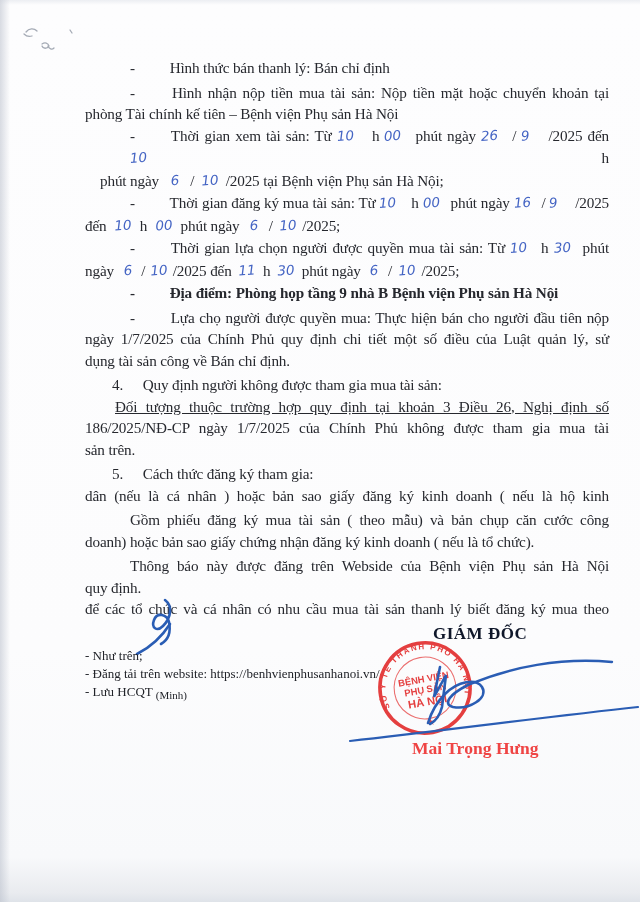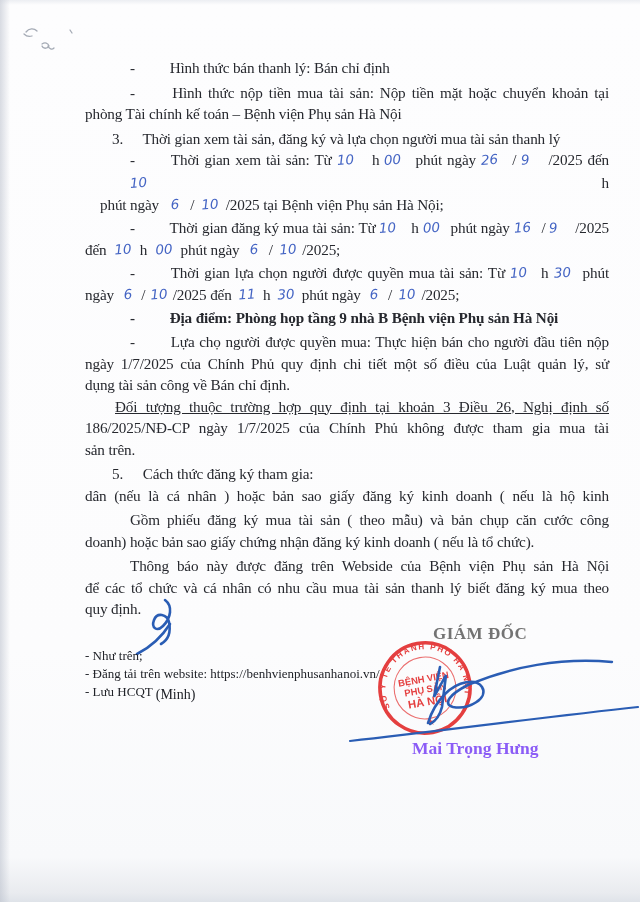--- a/index.html
+++ b/index.html
@@ -27,34 +27,34 @@
   .ln{line-height:21.5px;min-height:21.5px;white-space:nowrap;}
   .ln.just{white-space:normal;text-align:justify;text-align-last:justify;}
   .ln.mt{margin-top:3px;}
   .dash{display:inline-block;width:36px;}
   .num{display:inline-block;width:27px;}
   .hw{
     color:#4565c4;font-family:"DejaVu Sans",sans-serif;font-style:italic;
     font-size:13.5px;display:inline-block;min-width:22px;text-align:center;
     transform:rotate(-4deg) translateY(-1px);font-weight:500;
   }
-  .sub{font-size:14px;vertical-align:-3px;letter-spacing:0;}
+  .sub{font-size:11px;vertical-align:-3px;letter-spacing:0;}
   .bi{font-weight:bold;font-style:italic;}
   .recipients{
     position:absolute;left:85px;top:647px;width:330px;
     color:#212329;font-size:13px;
   }
   .recipients .ln{line-height:18px;min-height:18px;}
   .signer-title{
     position:absolute;left:433px;top:624px;width:180px;
-    font-weight:bold;font-size:17px;letter-spacing:.5px;color:#737373;
+    font-weight:bold;font-size:17px;letter-spacing:.5px;color:#0f172a;
   }
   .signer-name{
     position:absolute;left:412px;top:738px;width:200px;
-    font-weight:bold;font-size:17.5px;color:#8b5cf6;
+    font-weight:bold;font-size:17.5px;color:#ef4444;
   }
   .stamp{
     position:absolute;left:376px;top:639px;width:98px;height:98px;
     transform:rotate(-10deg);opacity:.92;
   }
   .stamp text{font-family:"Liberation Sans",sans-serif;font-weight:bold;}
   .sig-svg{position:absolute;left:290px;top:645px;width:350px;height:115px;}
   .paraph-svg{position:absolute;left:133px;top:594px;width:60px;height:64px;}
   .smudge-svg{position:absolute;left:18px;top:22px;width:80px;height:36px;}
 </style>
@@ -70,43 +70,43 @@
     <path d="M 8 10 c 3 -4 8 -4 11 -1"></path>
     <path d="M 6 12 c 2 2 5 3 8 2"></path>
     <path d="M 24 22 c 3 -2 6 -1 7 2 c -2 3 -6 3 -7 0"></path>
     <path d="M 52 8 l 2 3"></path>
     <path d="M 30 24 c 1 3 4 4 6 2"></path>
   </g>
 </svg>
 
 <div class="doc">
     <div class="ln" style="padding-left: 45px; font-family: Liberation Serif, serif;"><span class="dash">-</span> <span>Hình thức bán thanh lý: Bán chỉ định</span></div>
-    <div class="ln just mt" style="padding-left: 45px;"><span class="dash">-</span> <span>Hình thức nộp tiền mua tài sản: Nộp tiền mặt hoặc chuyển khoản tại</span></div>
-    <div class="ln"><span>phòng Tài chính kế toán – Bệnh viện Phụ sản Hà Nội</span></div>
-    <div class="ln mt" style="padding-left: 27px;"><span class="num">3.</span> <span>Thời gian xem tài sản, đăng ký và lựa chọn người mua tài sản thanh lý</span></div>
+    <div class="ln just mt" style="padding-left: 45px;"><span class="dash">-</span> <span>Hình nhận nộp tiền mua tài sản: Nộp tiền mặt hoặc chuyển khoản tại</span></div>
+    <div class="ln"><span>phòng Tài chính kế tiên – Bệnh viện Phụ sản Hà Nội</span></div>
     <div class="ln just" style="padding-left: 45px;"><span class="dash">-</span> <span>Thời gian xem tài sản: Từ</span> <span class="hw" style="min-width: 30px;">10</span> <span>h</span> <span class="hw" style="min-width: 26px;">00</span> <span>phút ngày</span> <span class="hw" style="min-width: 26px;">26</span> <span>/</span> <span class="hw" style="min-width: 22px;">9</span> <span>/2025 đến</span> <span class="hw" style="min-width: 26px;">10</span> <span>h</span></div>
     <div class="ln" style="padding-left: 15px;"><span>phút ngày</span> <span class="hw" style="min-width: 24px;">6</span> <span>/</span> <span class="hw" style="min-width: 24px;">10</span> <span>/2025 tại Bệnh viện Phụ sản Hà Nội;</span></div>
     <div class="ln just" style="padding-left: 45px;"><span class="dash">-</span> <span>Thời gian đăng ký mua tài sản: Từ</span> <span class="hw" style="min-width: 28px;">10</span> <span>h</span> <span class="hw" style="min-width: 24px;">00</span> <span>phút ngày</span> <span class="hw" style="min-width: 24px;">16</span> <span>/</span> <span class="hw" style="min-width: 22px;">9</span> <span>/2025</span></div>
     <div class="ln"><span>đến</span> <span class="hw" style="min-width: 26px;">10</span> <span>h</span> <span class="hw" style="min-width: 26px;">00</span> <span>phút ngày</span> <span class="hw" style="min-width: 22px;">6</span> <span>/</span> <span class="hw" style="min-width: 22px;">10</span> <span>/2025;</span></div>
     <div class="ln just" style="padding-left: 45px;"><span class="dash">-</span> <span>Thời gian lựa chọn người được quyền mua tài sản: Từ</span> <span class="hw" style="min-width: 26px;">10</span> <span>h</span> <span class="hw" style="min-width: 24px;">30</span> <span>phút</span></div>
     <div class="ln"><span>ngày</span> <span class="hw" style="min-width: 20px;">6</span> <span>/</span> <span class="hw" style="min-width: 20px;">10</span> <span>/2025 đến</span> <span class="hw" style="min-width: 24px;">11</span> <span>h</span> <span class="hw" style="min-width: 24px;">30</span> <span>phút ngày</span> <span class="hw" style="min-width: 20px;">6</span> <span>/</span> <span class="hw" style="min-width: 22px;">10</span> <span>/2025;</span></div>
     <div class="ln" style="padding-left: 45px; font-weight: bold;"><span class="dash">-</span> <span>Địa điểm: Phòng họp tầng 9 nhà B Bệnh viện Phụ sản Hà Nội</span></div>
     <div class="ln just mt" style="padding-left: 45px;"><span class="dash">-</span> <span>Lựa chọ người được quyền mua: Thực hiện bán cho người đầu tiên nộp</span></div>
     <div class="ln just"><span>ngày 1/7/2025 của Chính Phủ quy định chi tiết một số điều của Luật quản lý, sử</span></div>
     <div class="ln"><span>dụng tài sản công về Bán chỉ định.</span></div>
+    <div class="ln mt" style="padding-left: 27px;"><span class="num">4.</span> <span>Quy định người không được tham gia mua tài sản:</span></div>
     <div class="ln just" style="padding-left: 30px; text-decoration: underline;"><span>Đối tượng thuộc trường hợp quy định tại khoản 3 Điều 26, Nghị định số</span></div>
     <div class="ln just"><span>186/2025/NĐ-CP ngày 1/7/2025 của Chính Phủ không được tham gia mua tài</span></div>
     <div class="ln"><span>sản trên.</span></div>
     <div class="ln mt" style="padding-left: 27px;"><span class="num">5.</span> <span>Cách thức đăng ký tham gia:</span></div>
     <div class="ln just"><span>dân (nếu là cá nhân ) hoặc bản sao giấy đăng ký kinh doanh ( nếu là hộ kinh</span></div>
     <div class="ln just mt" style="padding-left: 45px;"><span>Gồm phiếu đăng ký mua tài sản ( theo mẫu) và bản chụp căn cước công</span></div>
     <div class="ln"><span>doanh) hoặc bản sao giấy chứng nhận đăng ký kinh doanh ( nếu là tổ chức).</span></div>
     <div class="ln just mt" style="padding-left: 45px;"><span>Thông báo này được đăng trên  Webside của Bệnh viện Phụ sản Hà Nội</span></div>
+    <div class="ln"><span>quy định.</span></div>
     <div class="ln just"><span>để các tổ chức và cá nhân có nhu cầu mua tài sản thanh lý biết đăng ký mua theo</span></div>
-    <div class="ln"><span>quy định.</span></div>
   </div>
 
 <svg class="paraph-svg" viewBox="0 0 60 64">
   <g stroke="#2a5db4" stroke-width="2.6" fill="none" stroke-linecap="round">
     <path d="M 32 6 C 40 12 38 24 30 32 C 24 38 18 34 21 26 C 24 18 34 20 36 28 C 38 38 35 46 28 50"></path>
     <path d="M 37 30 C 28 44 16 54 4 60"></path>
   </g>
 </svg>
 
 <div class="recipients">

